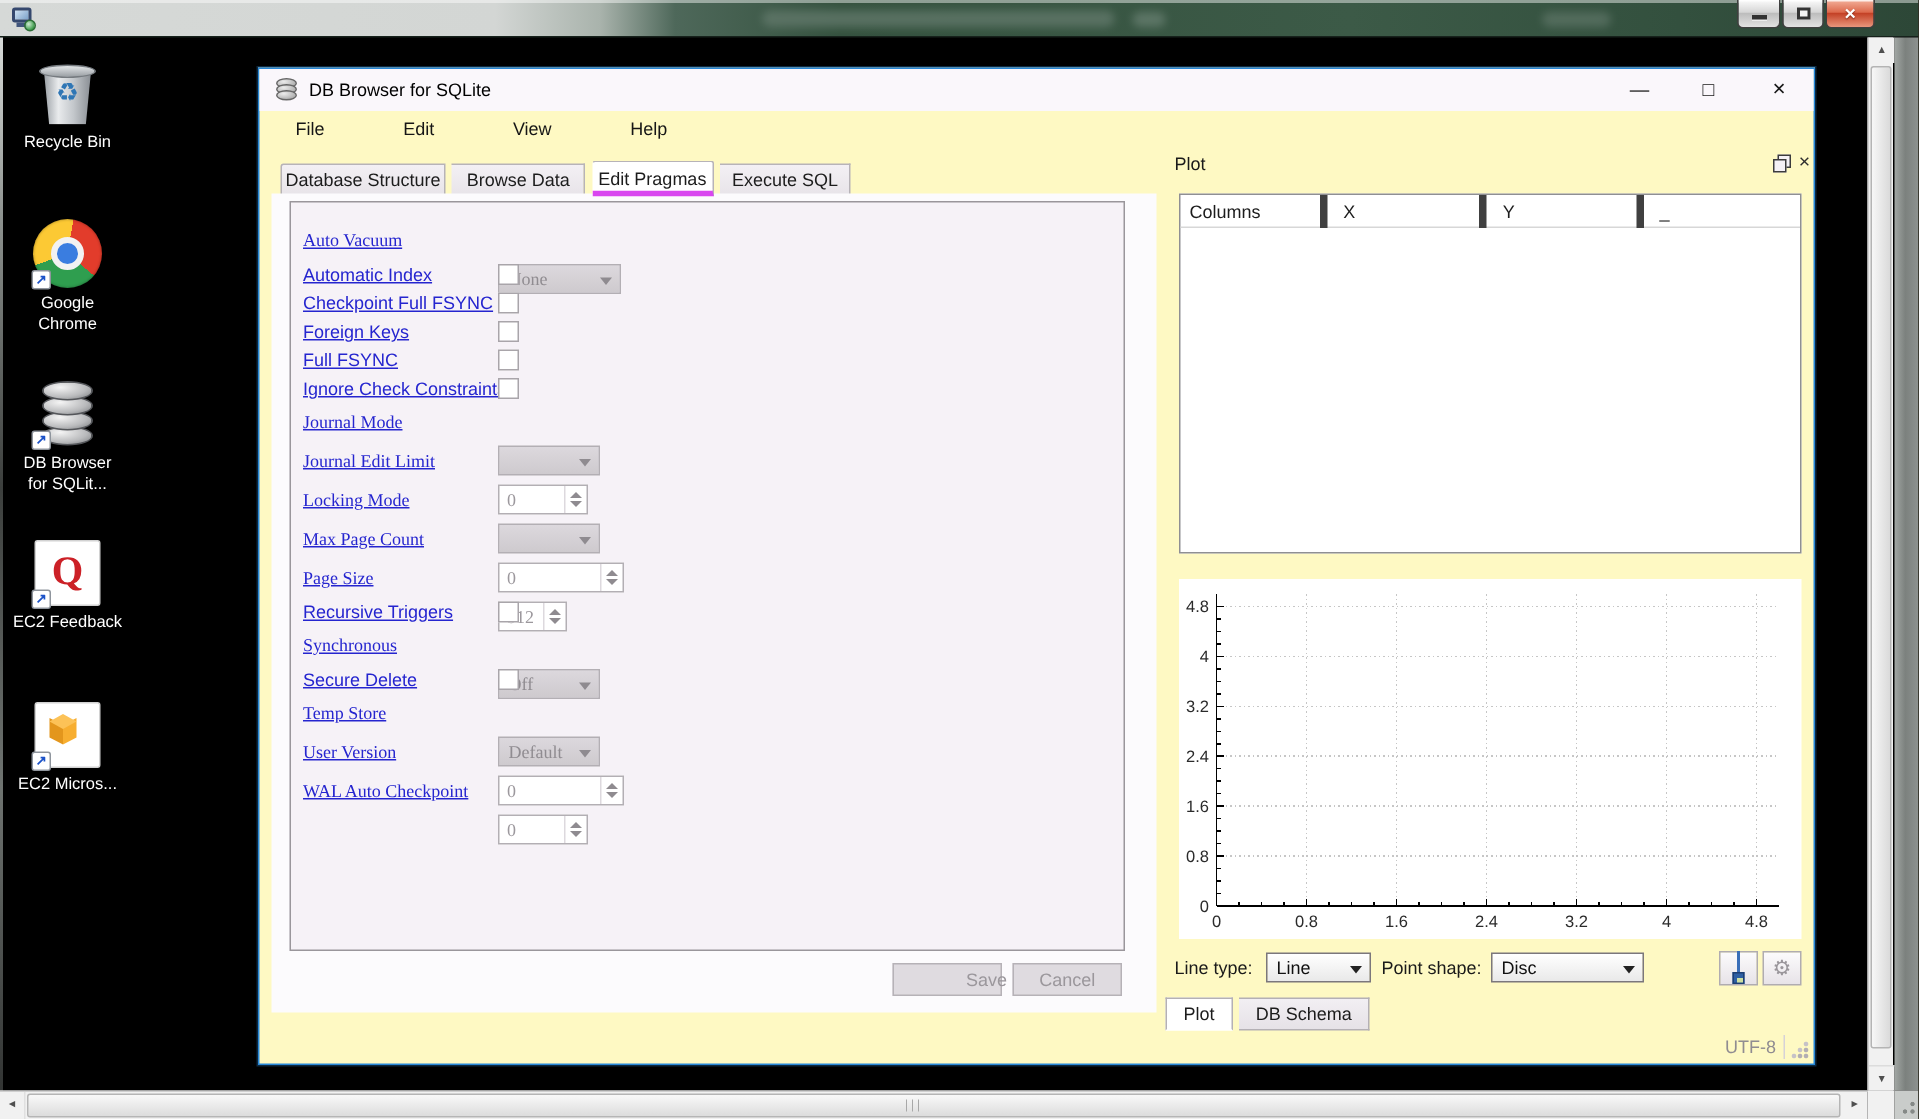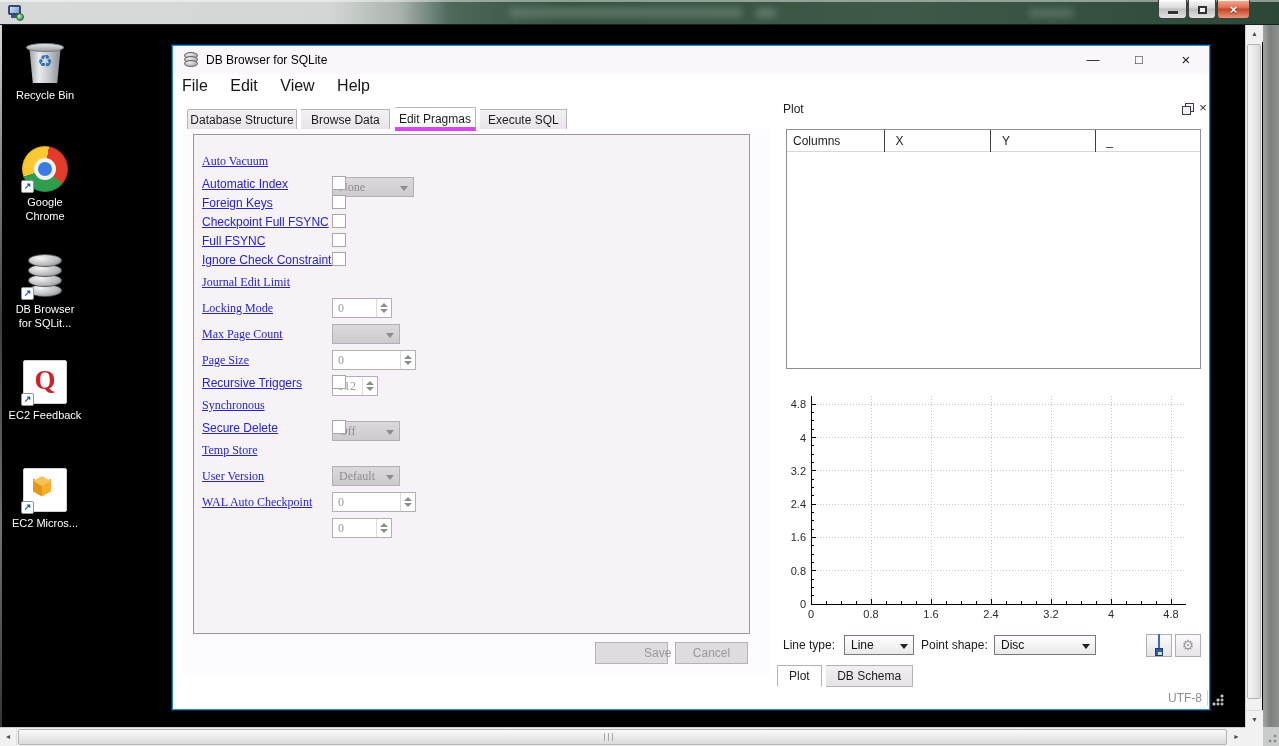--- a/index.html
+++ b/index.html
@@ -76,34 +76,34 @@
     font-family:"Liberation Serif", serif; font-weight:bold; font-size:27px; line-height:44px; color:#cc2127; }
   .cube-top { position:absolute; left:13px; top:10px; width:18px; height:10px; background:#fcc257;
     clip-path:polygon(50% 0,100% 50%,50% 100%,0 50%); }
   .cube-l { position:absolute; left:13px; top:15px; width:9px; height:13px; background:#e3961c;
     transform:skewY(28deg); }
   .cube-r { position:absolute; left:22px; top:15px; width:9px; height:13px; background:#f7ae30;
     transform:skewY(-28deg); }
 
   
   #app-window { position:absolute; left:172px; top:45px; width:1038px; height:665px;
-    background:#ffffff; border:1px solid #2787d8; box-shadow:0 0 0 1px rgba(39,135,216,.30); }
+    background:#fef9c3; border:1px solid #2787d8; box-shadow:0 0 0 1px rgba(39,135,216,.30); }
   .app-titlebar { position:absolute; left:0; top:0; width:100%; height:28px; background:#faf7fb; }
   .mini-db { position:absolute; left:10px; top:6px; width:16px; height:16px; }
   .mini-db span { position:absolute; left:1px; width:14px; height:7px; border-radius:50%;
     background:radial-gradient(ellipse at 35% 30%,#ececec,#9c9c9c); border:1px solid #666; }
   .mini-db .d1{top:0;} .mini-db .d2{top:4px;} .mini-db .d3{top:8px;}
   .app-title-text { position:absolute; left:33px; top:0; height:28px; line-height:28px;
     font-size:12px; color:#000; }
   .app-ctrl { position:absolute; top:0; width:36px; height:28px; text-align:center;
     line-height:27px; font-size:13px; color:#161616; cursor:default; }
   .app-ctrl.min{ left:902px; } .app-ctrl.max{ left:948px; } .app-ctrl.cls{ left:995px; font-size:15px; }
 
   .menubar { position:absolute; left:0; top:28px; width:100%; height:24px; }
-  .menu-item { display:inline-block; padding:0 9px; line-height:24px; font-size:16px; color:#161616; }
+  .menu-item { display:inline-block; padding:0 24px; line-height:24px; font-size:12px; color:#161616; }
 
   .tabbar { position:absolute; left:14px; top:61px; height:24px; white-space:nowrap; }
   .tab { display:inline-block; vertical-align:bottom; height:22px; line-height:21px; font-size:12px;
     color:#1c1c1c; text-align:center; background:linear-gradient(#f3f0f4,#e8e4e9);
     border:1px solid #b7b3b8; border-left:none; }
   .tab.first { border-left:1px solid #b7b3b8; border-top-left-radius:2px; }
   .tab.w0{width:110px;} .tab.w1{width:89px;} .tab.w2{width:81px;} .tab.w3{width:87px;}
   .tab.active { height:24px; line-height:23px; background:#fff; border-bottom:4px solid #d946ef;
     border-top-left-radius:2px; border-top-right-radius:2px; position:relative; z-index:3; }
 
@@ -128,21 +128,21 @@
   .spinbtns .su, .spinbtns .sd { position:absolute; left:3px; width:0; height:0;
     border-left:4px solid transparent; border-right:4px solid transparent; }
   .spinbtns .su { top:4px; border-bottom:4px solid #8f8b90; }
   .spinbtns .sd { bottom:4px; border-top:4px solid #8f8b90; }
   .q-check { width:14px; height:14px; background:#fff; border:1px solid #a9a5aa; }
 
   .btn { position:absolute; top:596px; width:73px; height:22px; background:#dfdbe0;
     border:1px solid #b6b2b7; color:#9b979c; font-size:12px; text-align:center; line-height:20px; }
   .btn.save { left:422px;padding-left:48px; } .btn.cancel { left:502px; }
 
-  .statusbar { position:absolute; left:0; top:641px; width:100%; height:22px;margin-left:18px; }
+  .statusbar { position:absolute; left:0; top:641px; width:100%; height:22px; }
   .enc { position:absolute; right:25px; top:0; line-height:22px; font-size:12px; color:#908c91; }
   .st-sep { position:absolute; right:19px; top:3px; width:1px; height:16px; background:#d6d2d7; }
   .sizegrip { position:absolute; right:3px; bottom:3px; width:12px; height:12px;
     background:
       radial-gradient(circle at 10px 10px,#b2aeb3 1.3px,transparent 1.8px),
       radial-gradient(circle at 10px 6px,#b2aeb3 1.3px,transparent 1.8px),
       radial-gradient(circle at 6px 10px,#b2aeb3 1.3px,transparent 1.8px),
       radial-gradient(circle at 10px 2px,#c6c2c7 1.3px,transparent 1.8px),
       radial-gradient(circle at 2px 10px,#c6c2c7 1.3px,transparent 1.8px),
       radial-gradient(circle at 6px 6px,#c6c2c7 1.3px,transparent 1.8px); }
@@ -155,21 +155,21 @@
     border:1px solid #3c3c3c; background:#f5f1f6; }
   .dock-float::after { content:""; position:absolute; left:0; bottom:0; width:7px; height:7px;
     border:1px solid #3c3c3c; background:#f5f1f6; }
   .dock-close { position:absolute; left:1023px; top:52px; width:14px; height:20px; font-size:13px;
     color:#2e2e2e; line-height:20px; text-align:center; cursor:default; }
 
   .columns-table { position:absolute; left:613px; top:83px; width:415px; height:240px;
     background:#fff; border:1px solid #8f8f93; }
   .ct-head { height:22px; border-bottom:1px solid #d7d7d7; white-space:nowrap; }
   .ct-h { display:inline-block; height:22px; line-height:22px; font-size:12px; color:#1c1c1c;
-    padding-left:6px; border-right:1px solid #404040; vertical-align:top; }
+    padding-left:6px; border-right:5px solid #404040; vertical-align:top; }
   .ct-h.c0{width:98px;} .ct-h.c1{width:102px;} .ct-h.c2{width:100px;} .ct-h.c3{width:112px; border-right:none;}
 
   .chart-wrap { position:absolute; left:613px; top:340px; width:415px; height:240px; background:#fff; }
 
   .plot-controls { position:absolute; left:608px; top:588px; width:430px; height:24px; }
   .pc-label { position:absolute; top:0; line-height:22px; font-size:12px; color:#1a1a1a; }
   .lt-label { left:2px; } .ps-label { left:140px; }
   .pc-select { position:absolute; top:1px; height:20px; }
   .lt-select { left:63px; width:70px; } .ps-select { left:213px; width:102px; }
   .tool-btn { position:absolute; top:0; width:26px; height:23px; border:1px solid #b0acb1;
@@ -316,24 +316,25 @@
       <span class="tab w1">Browse Data</span>
       <span class="tab active w2">Edit Pragmas</span>
       <span class="tab w3">Execute SQL</span>
     </div>
 
     <div class="tab-pane"></div>
 
     <div class="pragma-frame" id="pragma-rows">
         <div class="prow h26"><a class="plabel">Auto Vacuum</a><div class="q-select pctrl" style="width: 82px;"><span>None</span><span class="selarr"></span></div></div>
         <div class="prow h19"><a class="plabel">Automatic Index</a><div class="q-check pctrl"></div></div>
+        <div class="prow h19"><a class="plabel">Checkpoint Full FSYNC</a><div class="q-check pctrl"></div></div>
         <div class="prow h19"><a class="plabel">Foreign Keys</a><div class="q-check pctrl"></div></div>
-        <div class="prow h19"><a class="plabel">Checkpoint Full FSYNC</a><div class="q-check pctrl"></div></div>
         <div class="prow h19"><a class="plabel">Full FSYNC</a><div class="q-check pctrl"></div></div>
         <div class="prow h19"><a class="plabel">Ignore Check Constraints</a><div class="q-check pctrl"></div></div>
+        <div class="prow h26"><a class="plabel">Journal Mode</a><div class="q-select pctrl" style="width: 68px;"><span></span><span class="selarr"></span></div></div>
         <div class="prow h26"><a class="plabel">Journal Edit Limit</a><div class="q-spin pctrl" style="width: 60px;"><span>0</span><span class="spinbtns">
               <span class="su"></span>
               <span class="sd"></span>
             </span></div></div>
         <div class="prow h26"><a class="plabel">Locking Mode</a><div class="q-select pctrl" style="width: 68px;"><span></span><span class="selarr"></span></div></div>
         <div class="prow h26"><a class="plabel">Max Page Count</a><div class="q-spin pctrl" style="width: 84px;"><span>0</span><span class="spinbtns">
               <span class="su"></span>
               <span class="sd"></span>
             </span></div></div>
         <div class="prow h26"><a class="plabel">Page Size</a><div class="q-spin pctrl" style="width: 46px;"><span>512</span><span class="spinbtns">

